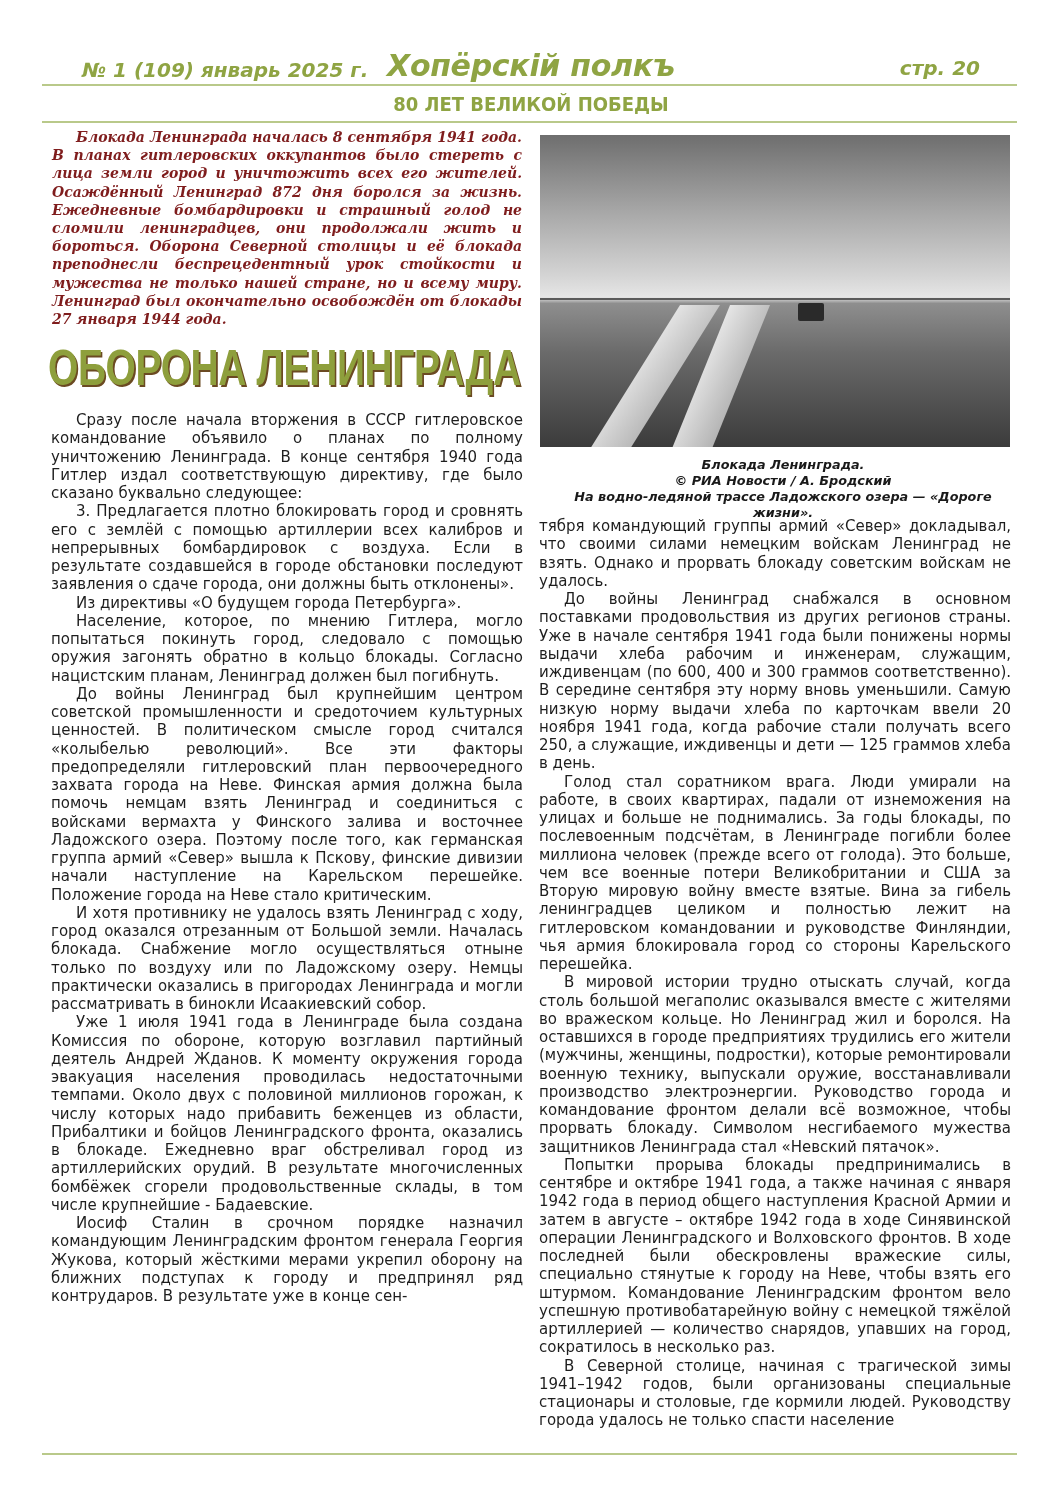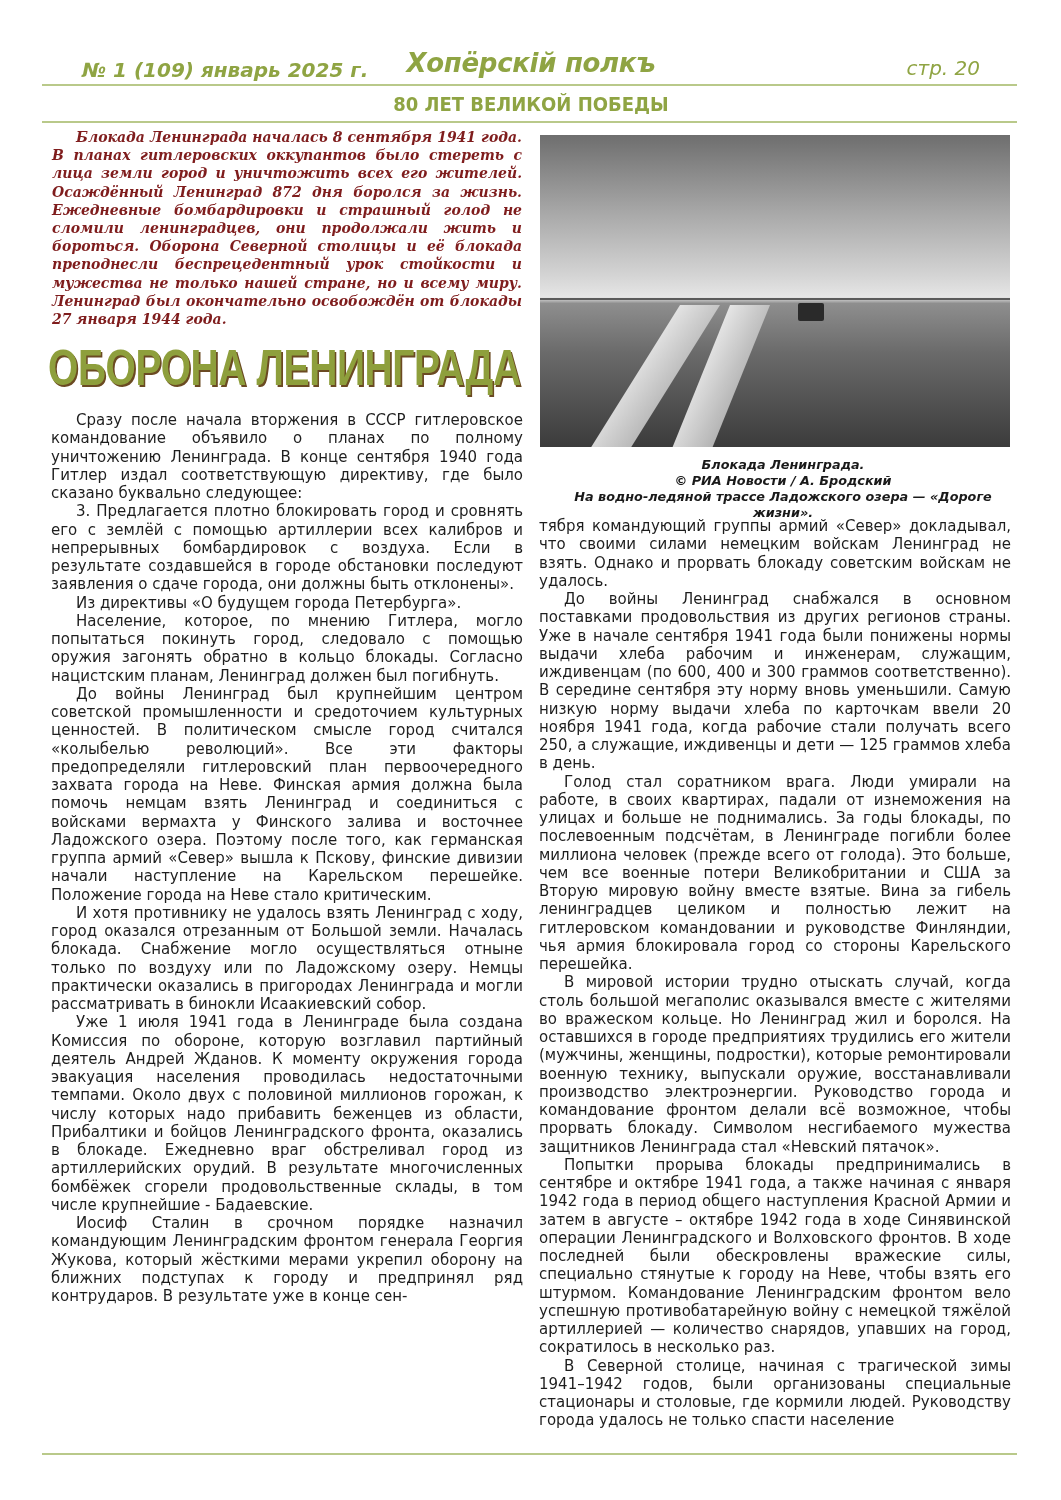--- a/index.html
+++ b/index.html
@@ -1,22 +1,22 @@
 <!DOCTYPE html>
 <html><head>
 <meta charset="utf-8">
 <style>
   html, body { margin:0; padding:0; background:#ffffff; }
   body { width:1061px; height:1500px; position:relative; overflow:hidden; color:#1a1a1a; }
   .page { position:absolute; left:0; top:0; width:1061px; height:1500px; }
 
   .hdr-row { position:absolute; left:42px; width:978px; top:50px; height:40px; }
   .hdr-left { position:absolute; left:40px; top:8px; font-family:"DejaVu Sans", sans-serif; font-weight:bold; font-style:italic; font-size:20px; color:#8fa443; }
-  .hdr-title { position:absolute; left:0; right:0; top:-2px; text-align:center; font-family:"DejaVu Sans", sans-serif; font-weight:bold; font-style:italic; font-size:26px; color:#8fa443; letter-spacing:-0.3px; }
-  .hdr-right { position:absolute; right:40px; top:6px; font-family:"DejaVu Sans", sans-serif; font-weight:normal; font-style:italic; font-size:20px; color:#8fa443; }
+  .hdr-title { position:absolute; left:0; right:0; top:-2px; text-align:center; font-family:"DejaVu Sans", sans-serif; font-weight:bold; font-style:italic; font-size:30px; color:#8fa443; letter-spacing:-0.3px; }
+  .hdr-right { position:absolute; right:40px; top:6px; font-family:"DejaVu Sans", sans-serif; font-weight:bold; font-style:italic; font-size:20px; color:#8fa443; }
   .rule { position:absolute; left:42px; width:975px; height:2px; background:#b9c98a; }
   .section-title { position:absolute; left:42px; width:978px; top:92px; text-align:center; font-family:"DejaVu Sans", sans-serif; font-weight:bold; font-size:20px; color:#8fa443; transform:scaleX(0.9); }
 
   .lead { position:absolute; left:52px; top:128px; width:470px; font-family:"DejaVu Serif", serif; font-style:italic; font-weight:bold; font-size:14px; line-height:18.2px; text-align:justify; color:#7f1d1d; }
   .lead p { margin:0; text-indent:24px; }
 
   .big-title { position:absolute; left:48px; top:338px; width:480px; font-family:"Liberation Sans", sans-serif; font-weight:bold; font-size:50px; line-height:60px; color:#8e9f3c; text-shadow:2px 2px 0 #6b4a22; transform:scaleX(0.78); transform-origin:left top; white-space:nowrap; letter-spacing:-0.5px; }
 
   .col { position:absolute; font-family:"DejaVu Sans", sans-serif; font-size:15px; line-height:18.25px; text-align:justify; color:#1e1e1e; }
   .col p { margin:0; text-indent:25px; }

